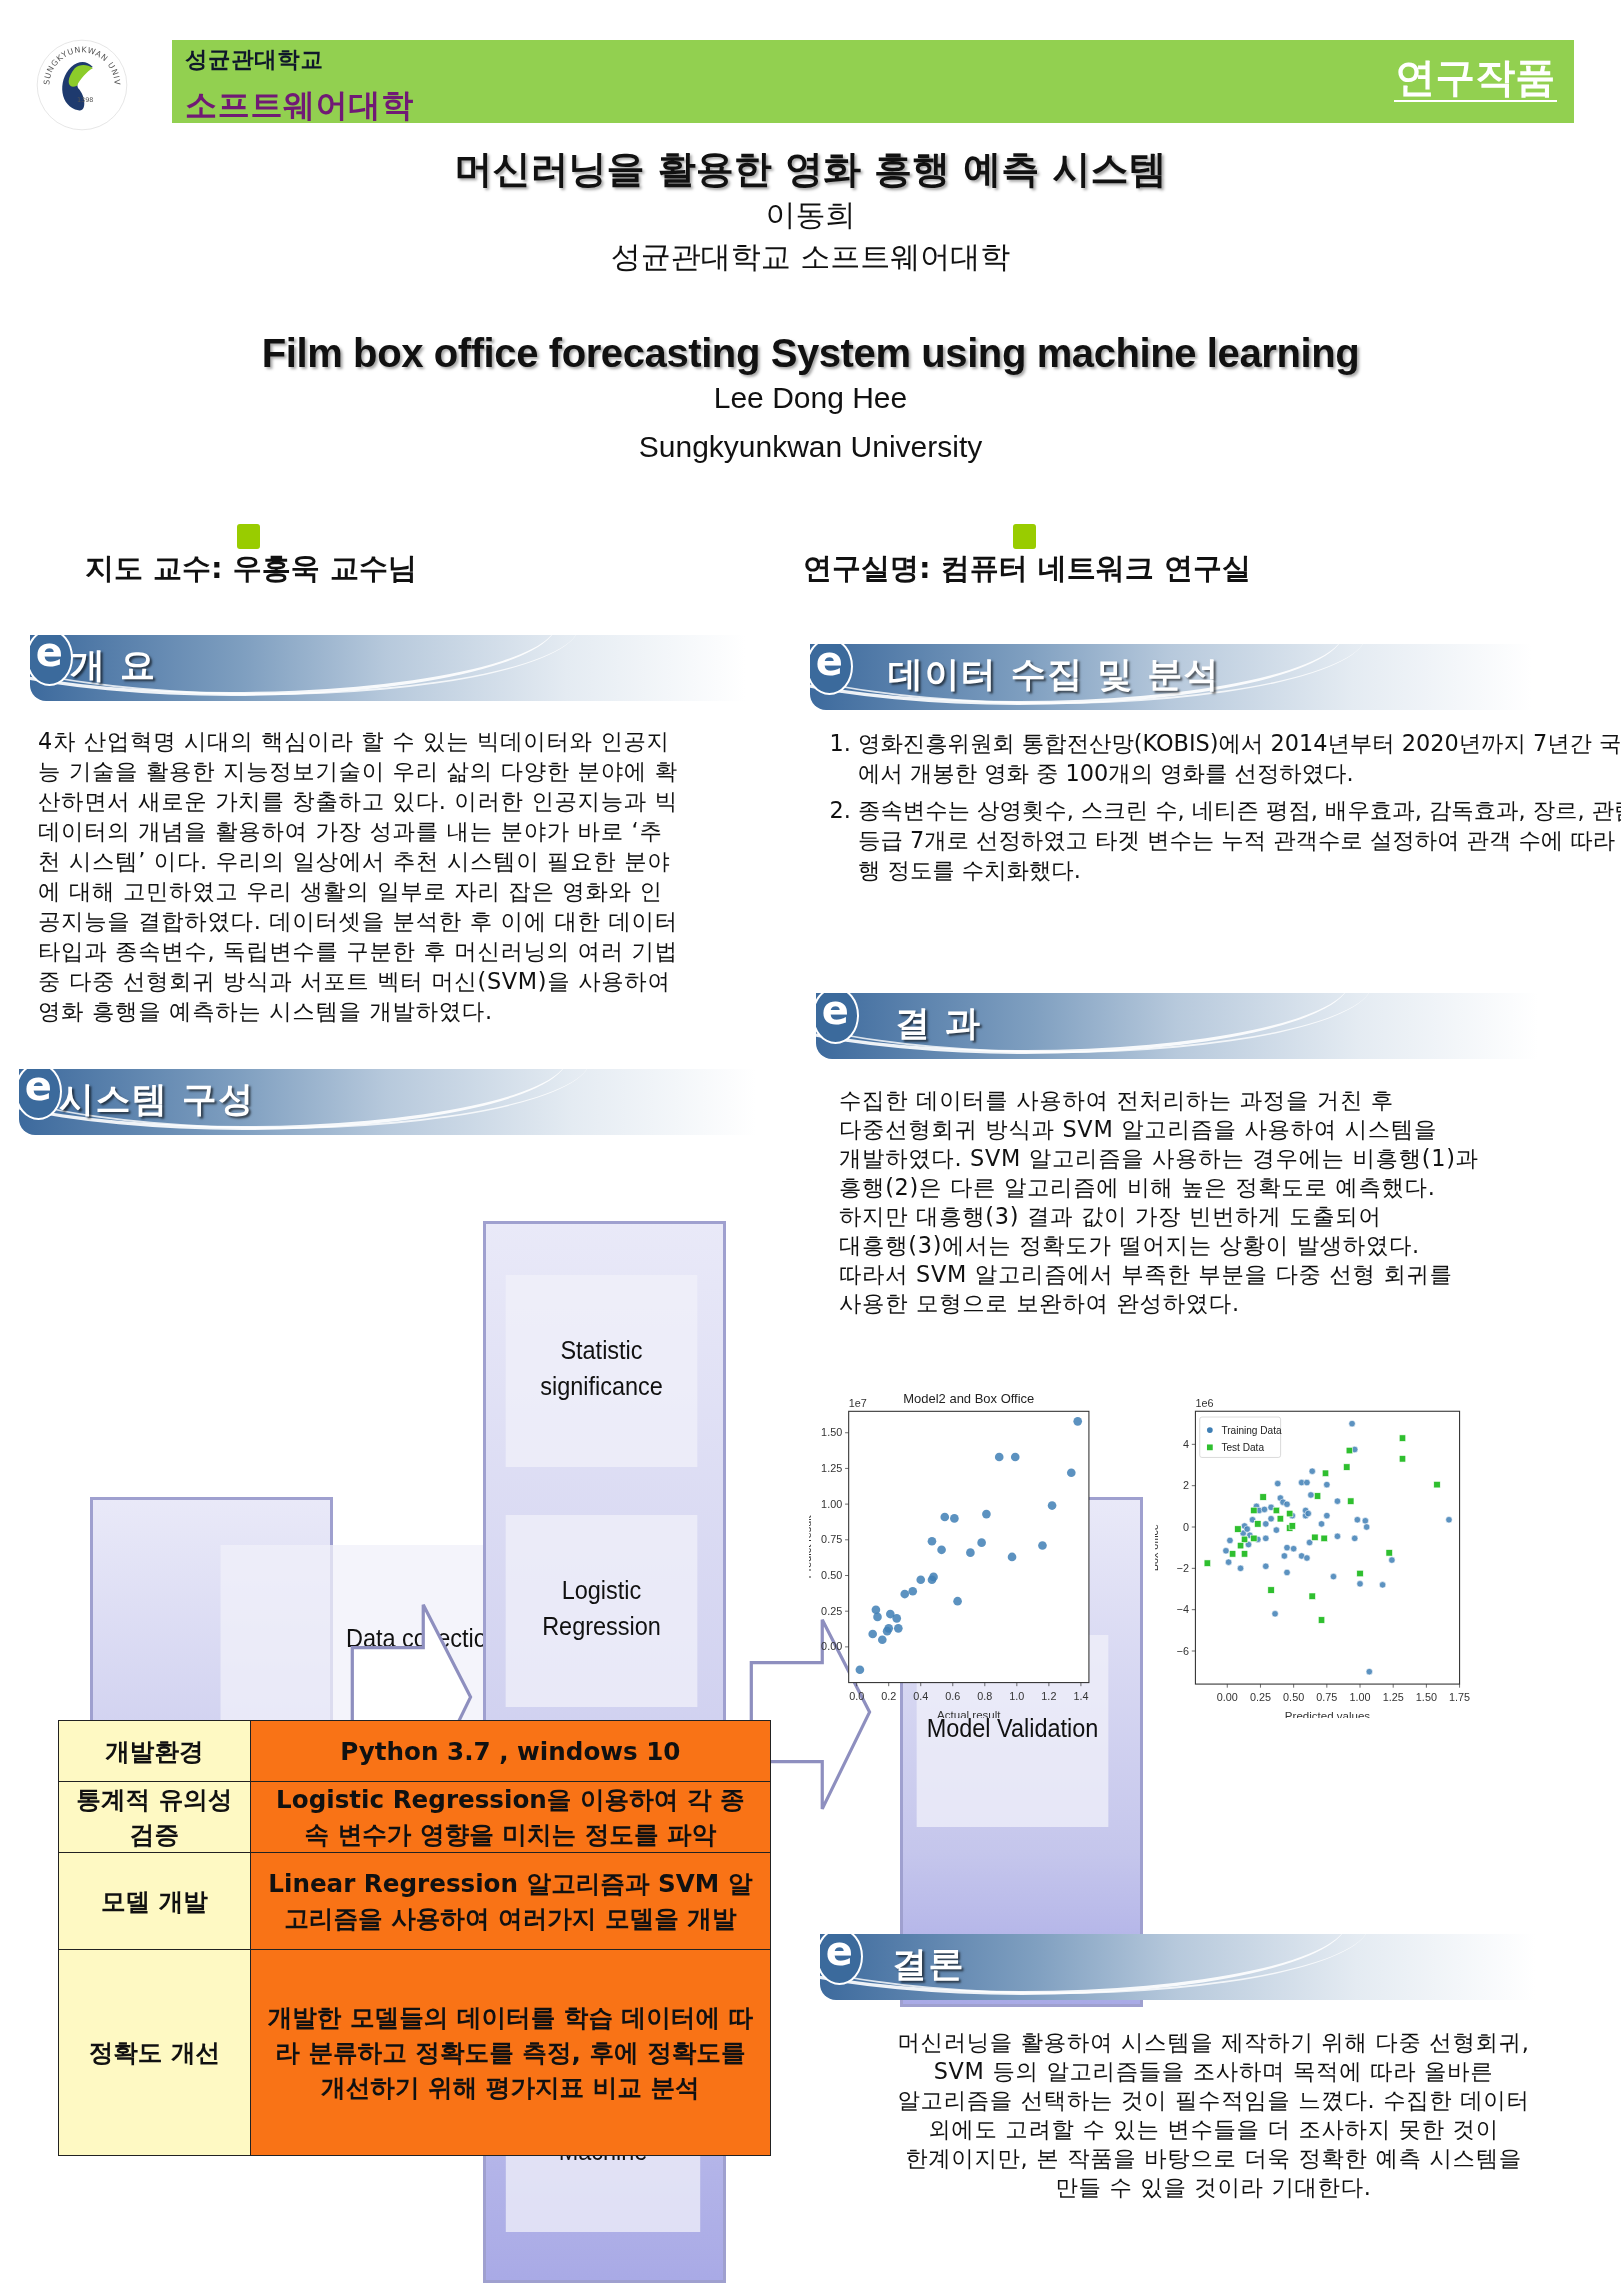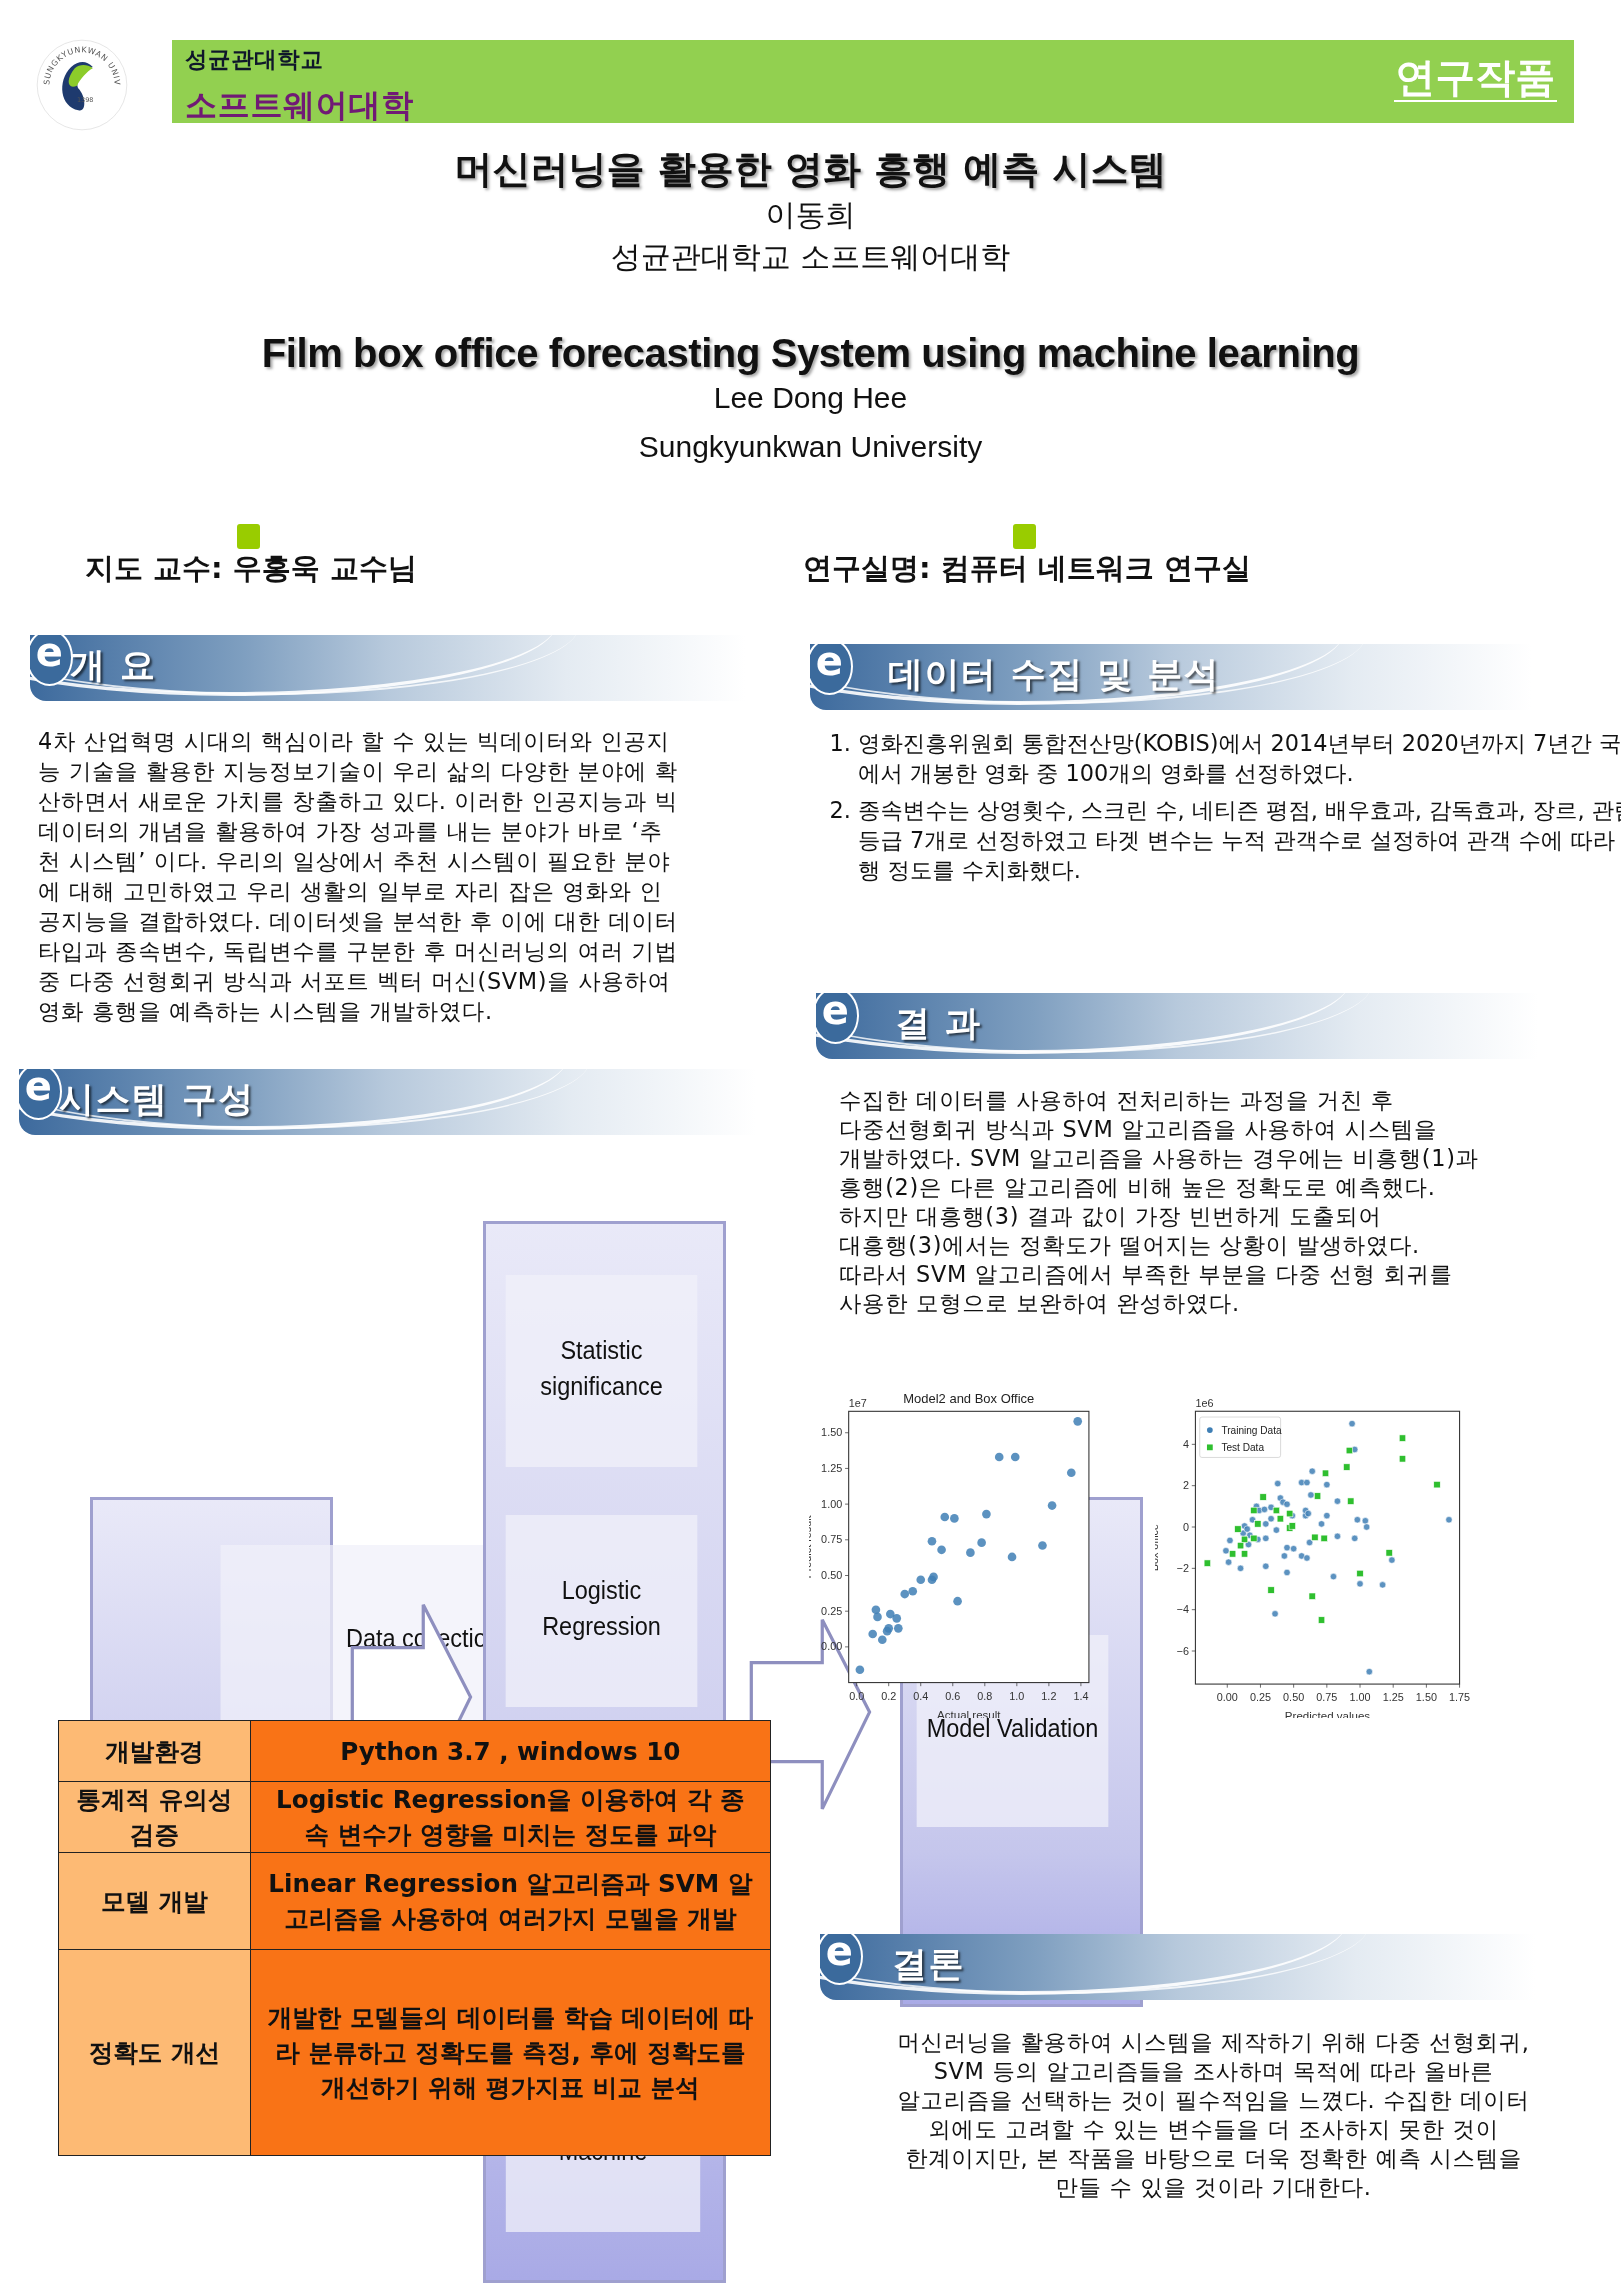--- a/index.html
+++ b/index.html
@@ -28,21 +28,21 @@
   .sec .arc2{position:absolute;right:166px;top:-79px;width:635px;height:137px;border-bottom:2.9px solid rgba(255,255,255,.8);border-radius:50%;}
   .body-text{font-size:22.4px;line-height:30px;letter-spacing:0.7px;}
   ol.list{margin:0;padding-left:43px;font-size:22.4px;line-height:30px;}
   ol.list li{margin-bottom:7.2px;}
   
   .dcol{background:linear-gradient(180deg,#e9e9f8 0%,#c5c6ec 70%,#a9aae6 100%);border:1.4px solid #9fa0cf;box-sizing:border-box;}
   .dbox{position:absolute;background:rgba(240,240,250,.75);text-align:center;font-family:"Liberation Sans",sans-serif;font-size:24.6px;line-height:35px;display:flex;align-items:center;justify-content:center;transform:scaleX(.9);}
   
   table.env{border-collapse:collapse;font-weight:bold;font-size:24.6px;}
   table.env td{border:1.4px solid #222;text-align:center;vertical-align:middle;line-height:35px;}
-  table.env td.h{background:#fdba74;width:185px;}
+  table.env td.h{background:#fef9c3;width:185px;}
   table.env td.v{background:#f97316;}
   
   .chart{position:absolute;font-family:"Liberation Sans",sans-serif;}
   .chart svg text{font-family:"Liberation Sans",sans-serif;}
 </style>
 </head>
 <body>
 
 <div class="abs logo" data-name="university-logo">
   <svg width="94" height="94" viewBox="0 0 130 130" data-name="skku-emblem-icon">

